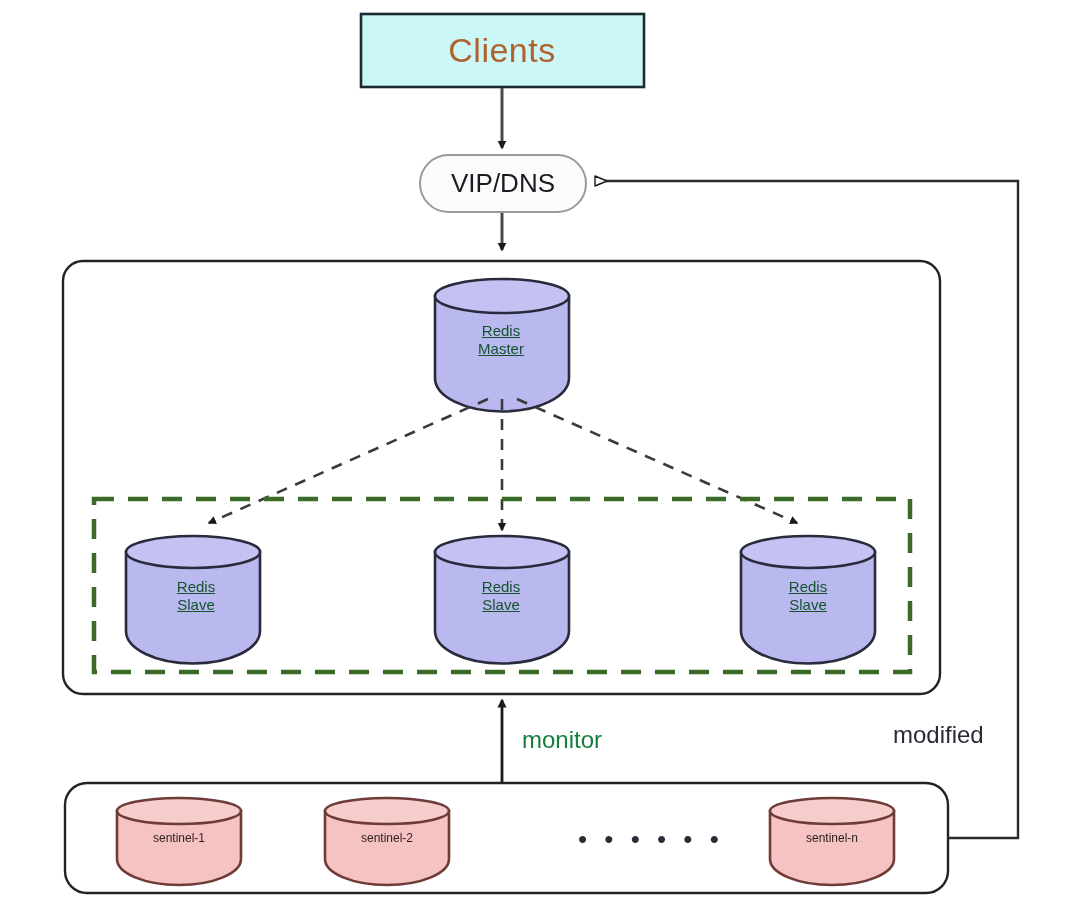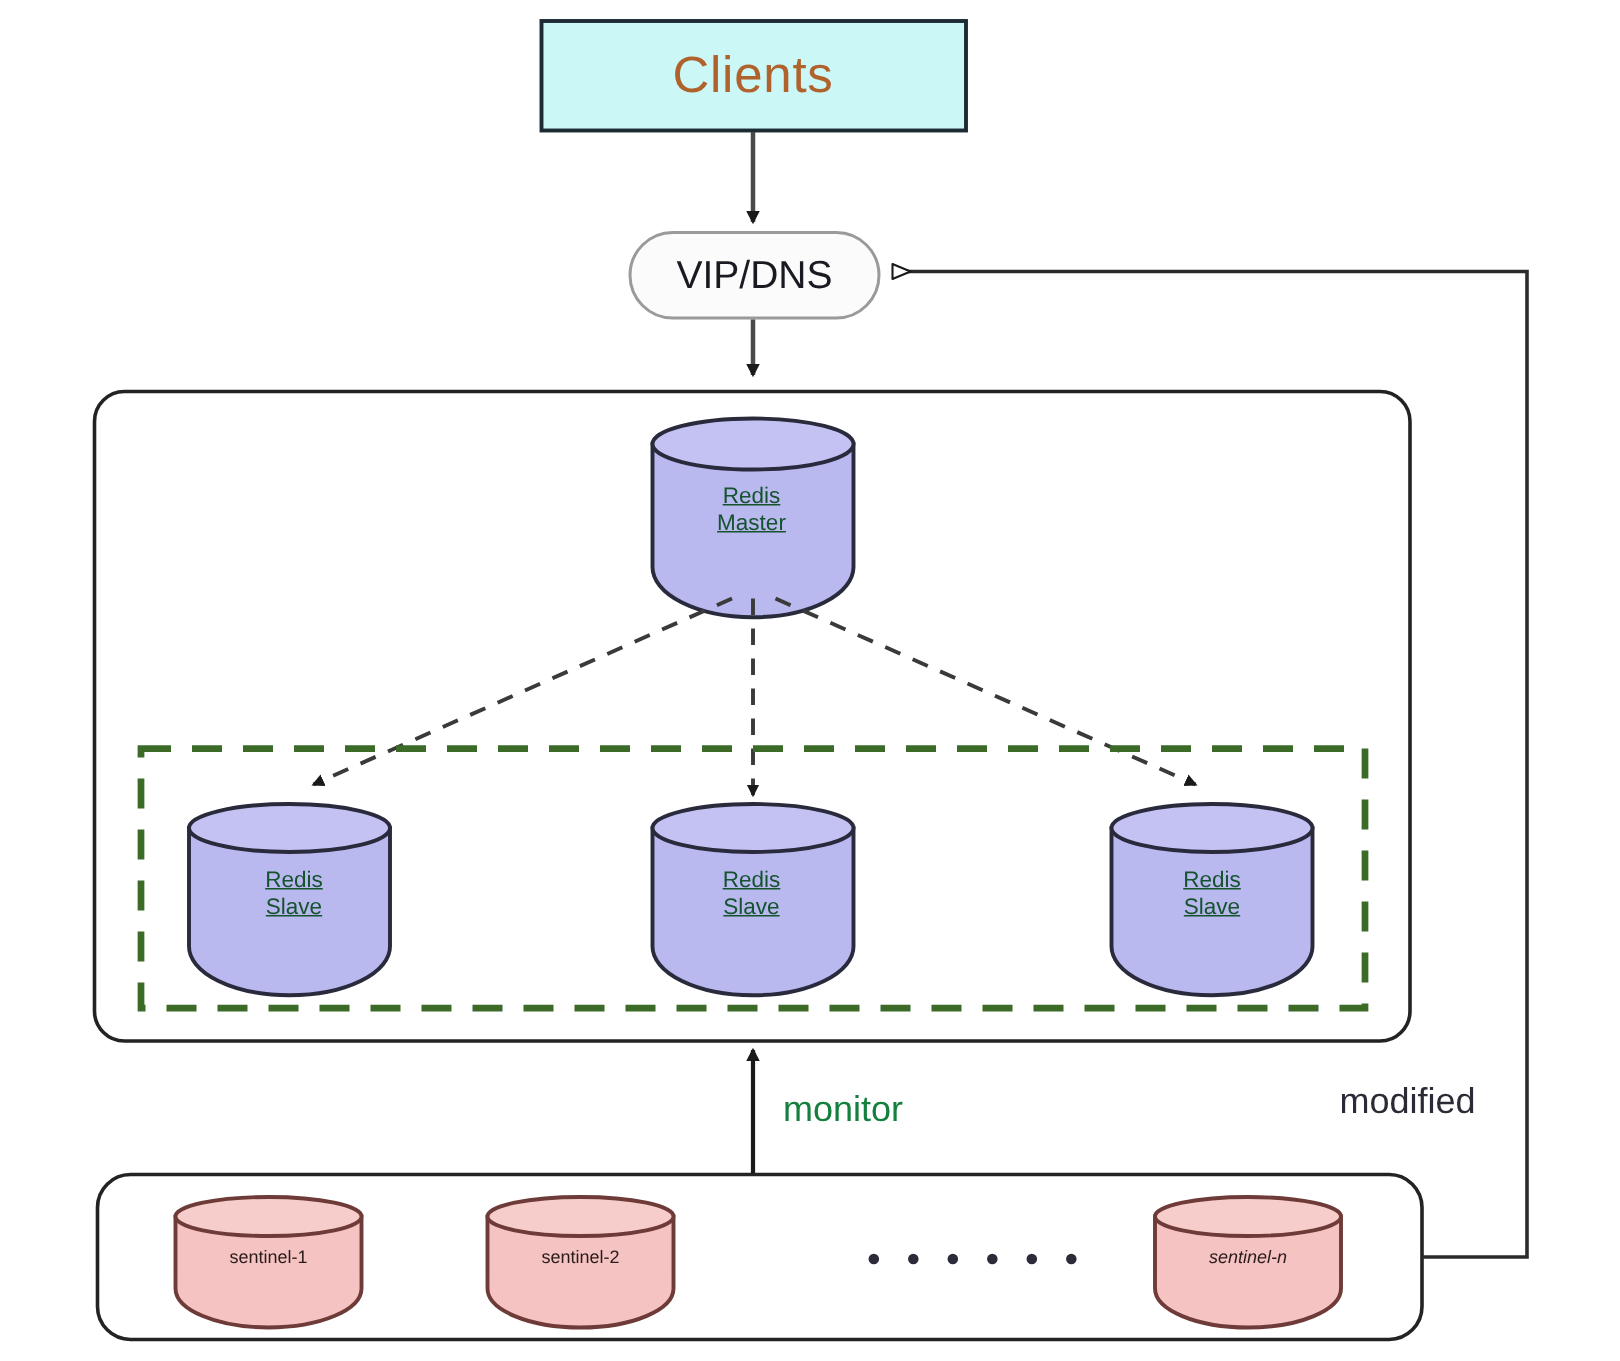--- a/index.html
+++ b/index.html
@@ -74,21 +74,21 @@
     color: #2a1c1c;
     pointer-events: none;
     white-space: nowrap;
   }
   #master-text   { left: 430px; top: 322px; width: 142px; }
   #slave1-text   { left: 125px; top: 578px; width: 142px; }
   #slave2-text   { left: 430px; top: 578px; width: 142px; }
   #slave3-text   { left: 737px; top: 578px; width: 142px; }
   #sentinel1-text{ left: 112px; top: 829px; width: 134px; }
   #sentinel2-text{ left: 320px; top: 829px; width: 134px; }
-  #sentineln-text{ left: 765px; top: 829px; width: 134px; font-style: italic; }
+  #sentineln-text{ left: 765px; top: 829px; width: 134px; }
   
   #monitor-label {
     left: 512px;
     top: 726px;
     font-size: 24px;
     color: #15803d;
     text-align: left;
     margin-left: 10px;
   }
   #modified-label {

